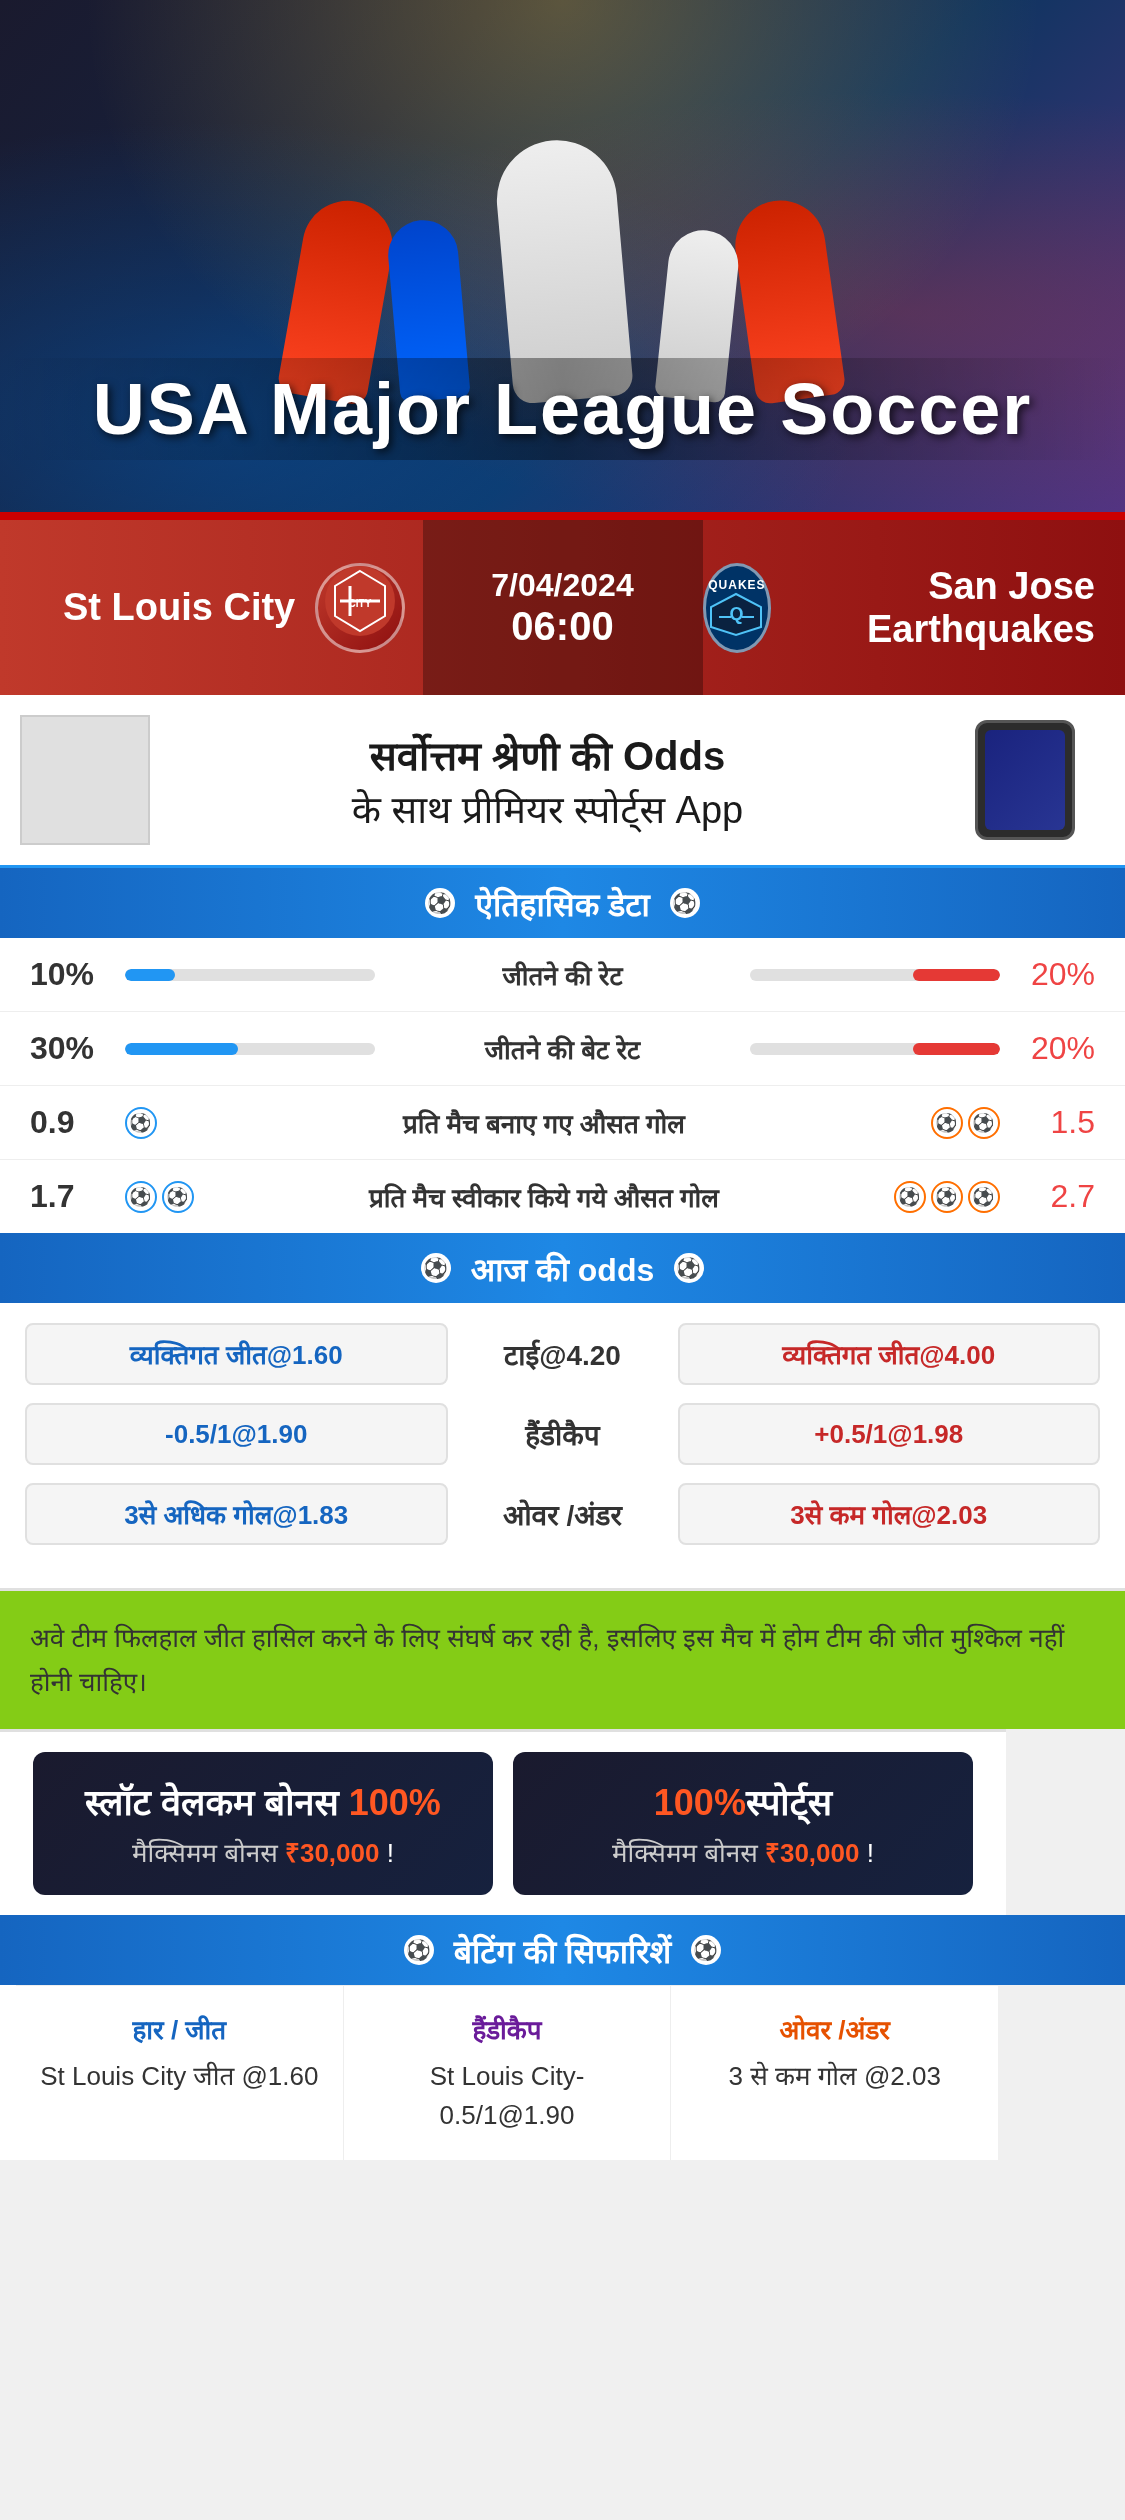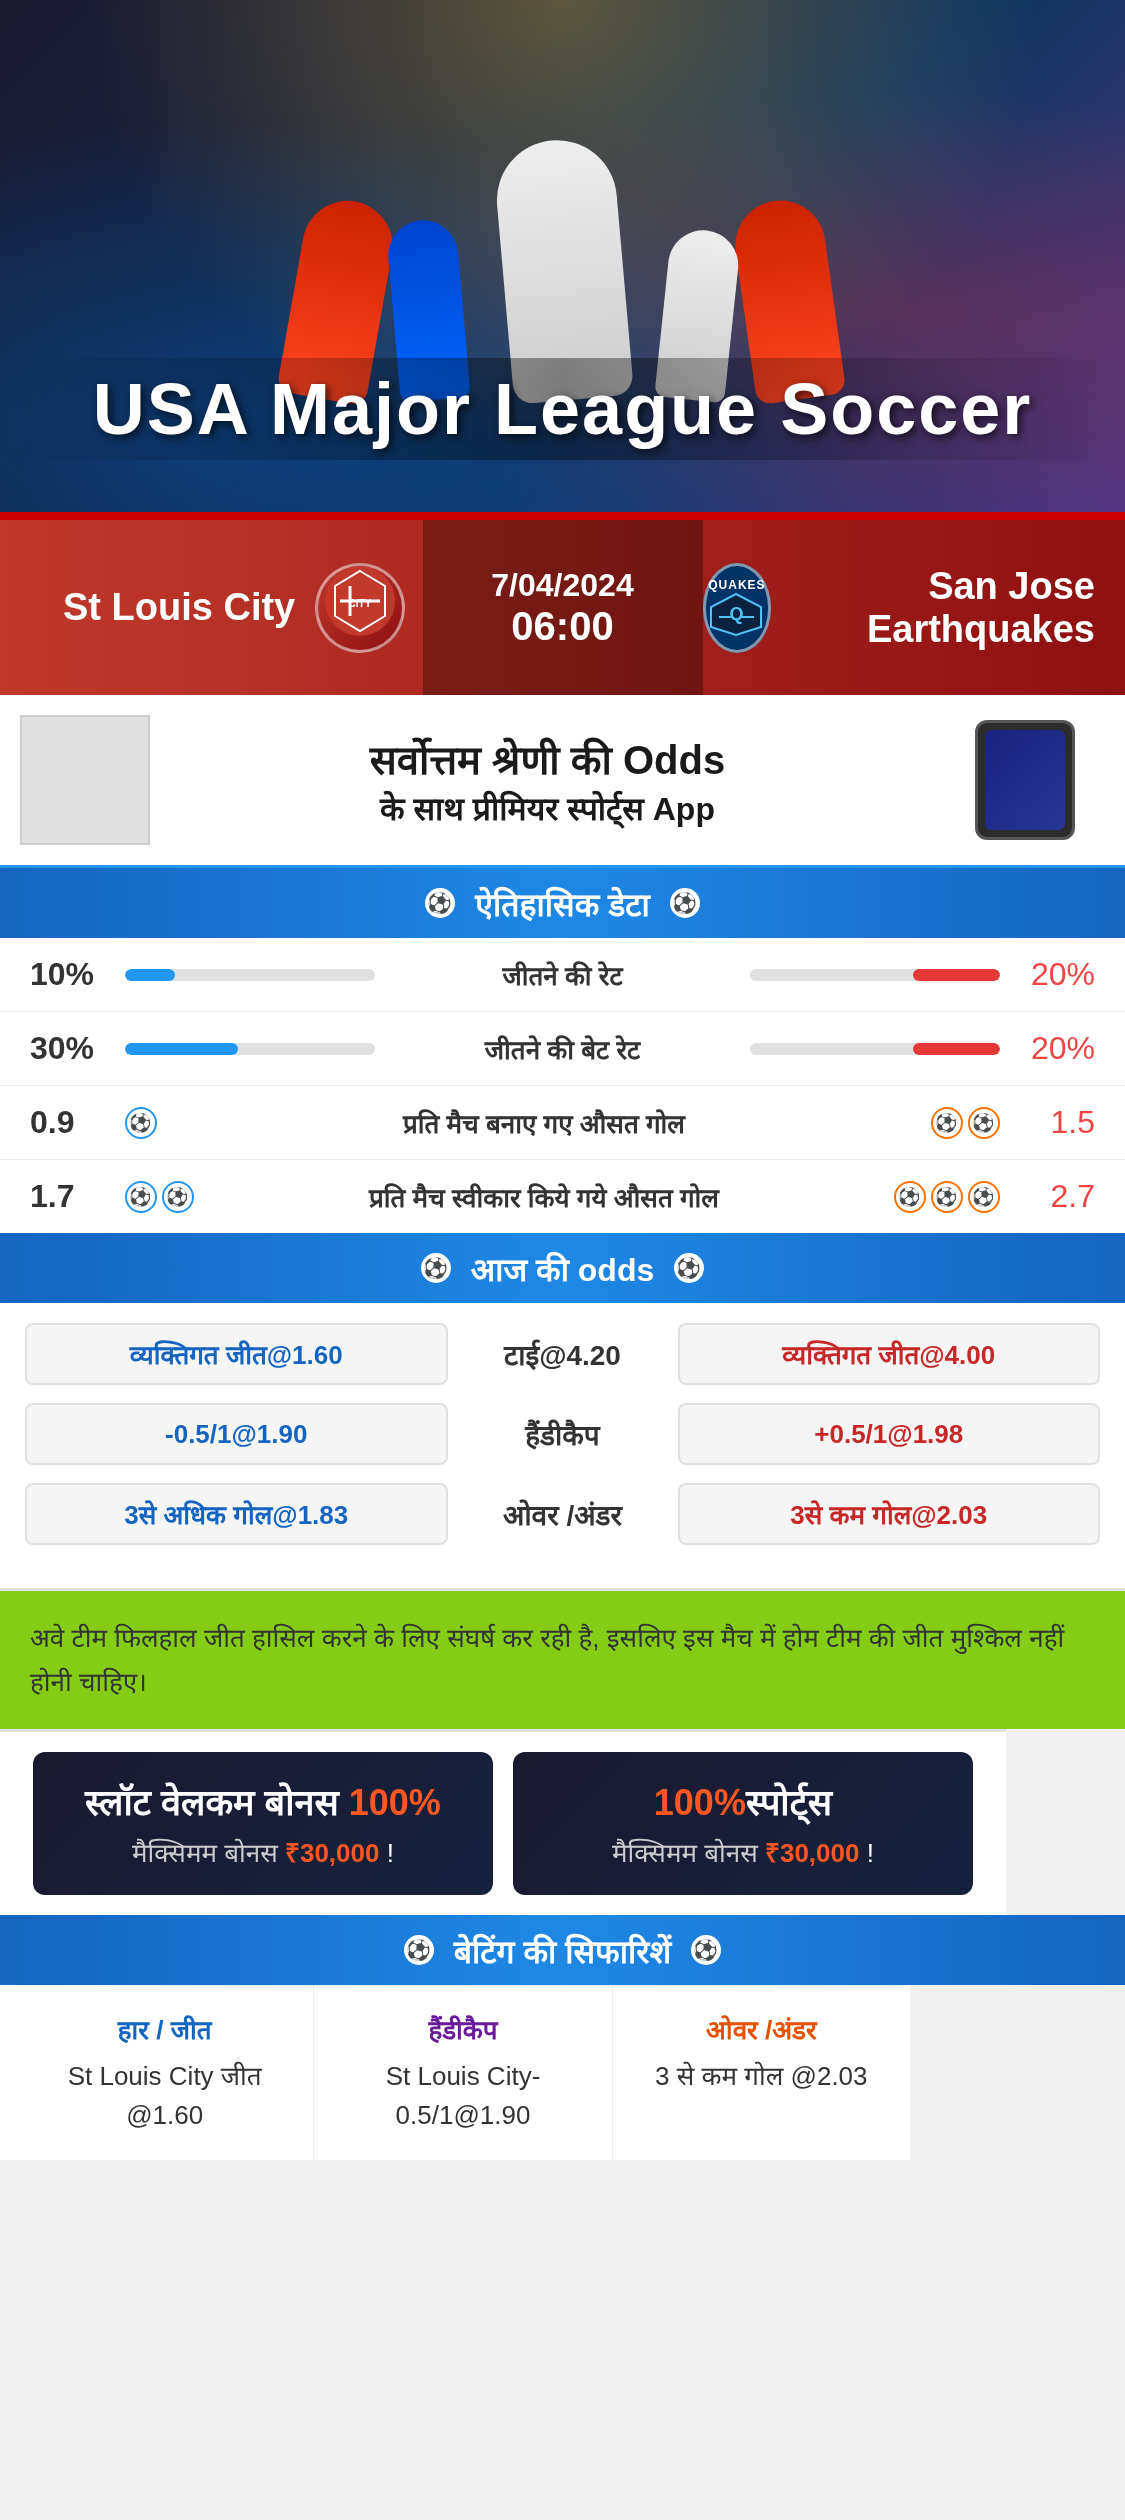--- a/index.html
+++ b/index.html
@@ -226,22 +226,22 @@
     .ad-text-area {
       flex: 1;
       text-align: center;
     }
     .ad-title {
       font-size: 40px;
       font-weight: 900;
       color: #1a1a1a;
     }
     .ad-subtitle {
-      font-size: 32px;
-      font-weight: 700;
+      font-size: 38px;
+      font-weight: 400;
       color: #1a1a1a;
     }
     .ad-phone-area {
       width: 160px;
       flex-shrink: 0;
       display: flex;
       align-items: center;
       justify-content: center;
     }
     .phone-mock {
@@ -442,21 +442,21 @@
       font-size: 26px;
       color: #ccc;
       margin-top: 8px;
     }
     .bonus-amount { color: #ff5722; font-weight: 700; }
     .bonus-exclaim { color: white; }
 
     
     .rec-section {
       background: white;
-      width: 910px;
+      width: 998px;
       padding-left: 16px;
     }
     .rec-row {
       display: flex;
       border-top: 1px solid #eee;
     }
     .rec-cell {
       flex: 1;
       padding: 25px 20px;
       border-right: 1px solid #eee;

